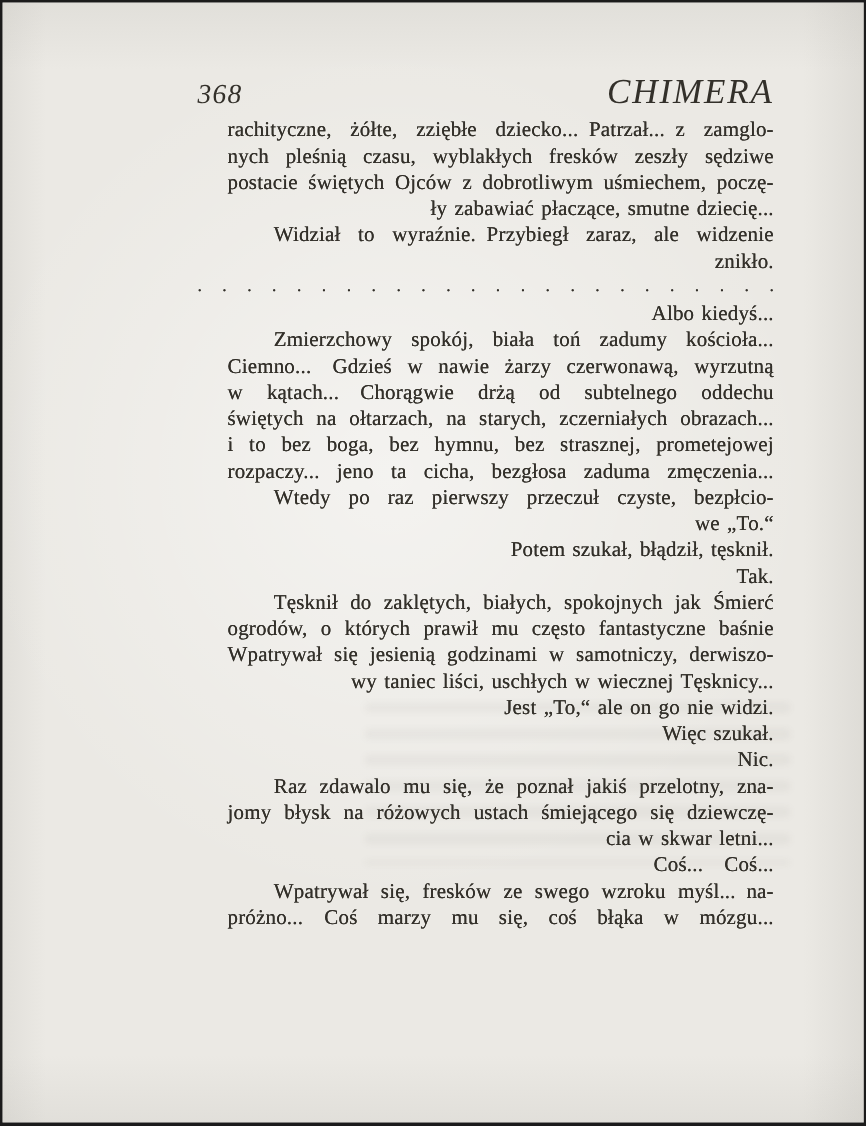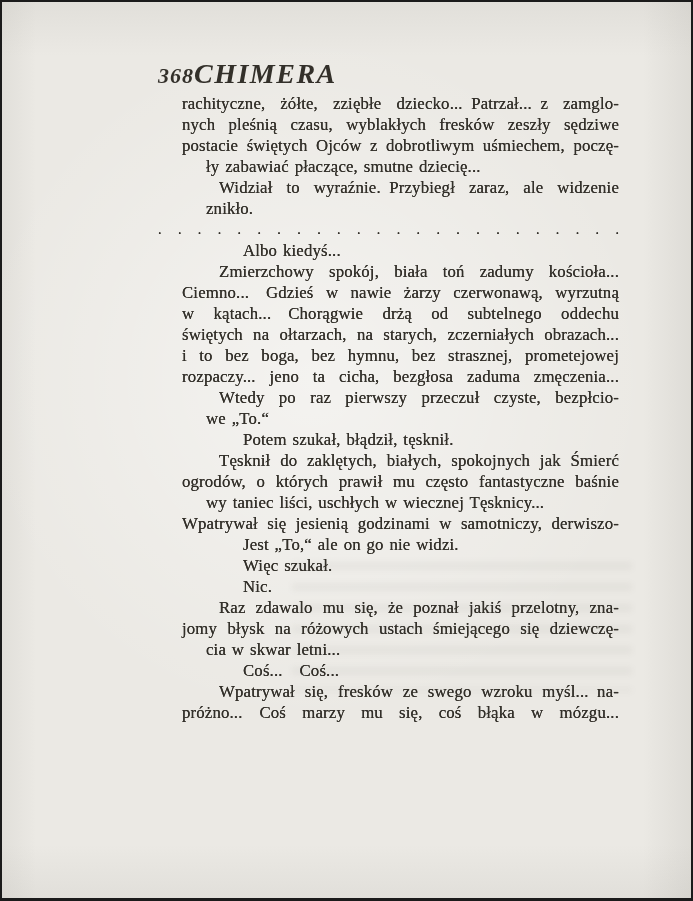--- a/index.html
+++ b/index.html
@@ -45,23 +45,23 @@
     filter: blur(3px);
     opacity: 0.45;
     pointer-events: none;
   }
   .running-head {
     position: absolute;
     left: 156px;
     top: 56px;
     width: 461px;
     display: flex;
+    justify-content: space-between;
     align-items: baseline;
     font-style: italic;
-    font-weight: bold;
   }
   .page-number {
     font-size: 22px;
     letter-spacing: 1px;
   }
   .journal-title {
     font-size: 28px;
     letter-spacing: 1.5px;
   }
   .text-column {
@@ -70,21 +70,21 @@
     top: 91px;
     width: 461px;
     font-size: 16.8px;
     line-height: 21px;
     letter-spacing: 0.15px;
     word-spacing: 1.5px;
     text-shadow: 0 0 0.3px currentColor;
   }
   .line { min-height: 21px; }
   .j { text-align: justify; text-align-last: justify; margin-left: 24px; }
-  .l { text-align: left; margin-left: 48px; }
+  .l { text-align: right; margin-left: 48px; }
   .ind { text-indent: 37px; }
   .dots-row {
     font-size: 14px;
     text-align: justify;
     text-align-last: justify;
     letter-spacing: 0;
   }
 </style>
 </head>
 <body>
@@ -109,24 +109,25 @@
     <div class="line l ind">Albo kiedyś...</div>
     <div class="line j ind">Zmierzchowy spokój, biała toń zadumy kościoła...</div>
     <div class="line j">Ciemno... Gdzieś w nawie żarzy czerwonawą, wyrzutną</div>
     <div class="line j">w kątach... Chorągwie drżą od subtelnego oddechu</div>
     <div class="line j">świętych na ołtarzach, na starych, zczerniałych obrazach...</div>
     <div class="line j">i to bez boga, bez hymnu, bez strasznej, prometejowej</div>
     <div class="line j">rozpaczy... jeno ta cicha, bezgłosa zaduma zmęczenia...</div>
     <div class="line j ind">Wtedy po raz pierwszy przeczuł czyste, bezpłcio-</div>
     <div class="line l">we „To.“</div>
     <div class="line l ind">Potem szukał, błądził, tęsknił.</div>
+    <div class="line l ind">Tak.</div>
     <div class="line j ind">Tęsknił do zaklętych, białych, spokojnych jak Śmierć</div>
     <div class="line j">ogrodów, o których prawił mu często fantastyczne baśnie</div>
+    <div class="line j">Wpatrywał się jesienią godzinami w samotniczy, derwiszo-</div>
     <div class="line l">wy taniec liści, uschłych w wiecznej Tęsknicy...</div>
-    <div class="line j">Wpatrywał się jesienią godzinami w samotniczy, derwiszo-</div>
     <div class="line l ind">Jest „To,“ ale on go nie widzi.</div>
     <div class="line l ind">Więc szukał.</div>
     <div class="line l ind">Nic.</div>
     <div class="line j ind">Raz zdawalo mu się, że poznał jakiś przelotny, zna-</div>
     <div class="line j">jomy błysk na różowych ustach śmiejącego się dziewczę-</div>
     <div class="line l">cia w skwar letni...</div>
     <div class="line l ind">Coś... Coś...</div>
     <div class="line j ind">Wpatrywał się, fresków ze swego wzroku myśl... na-</div>
     <div class="line j">próżno... Coś marzy mu się, coś błąka w mózgu...</div>
   </div>

